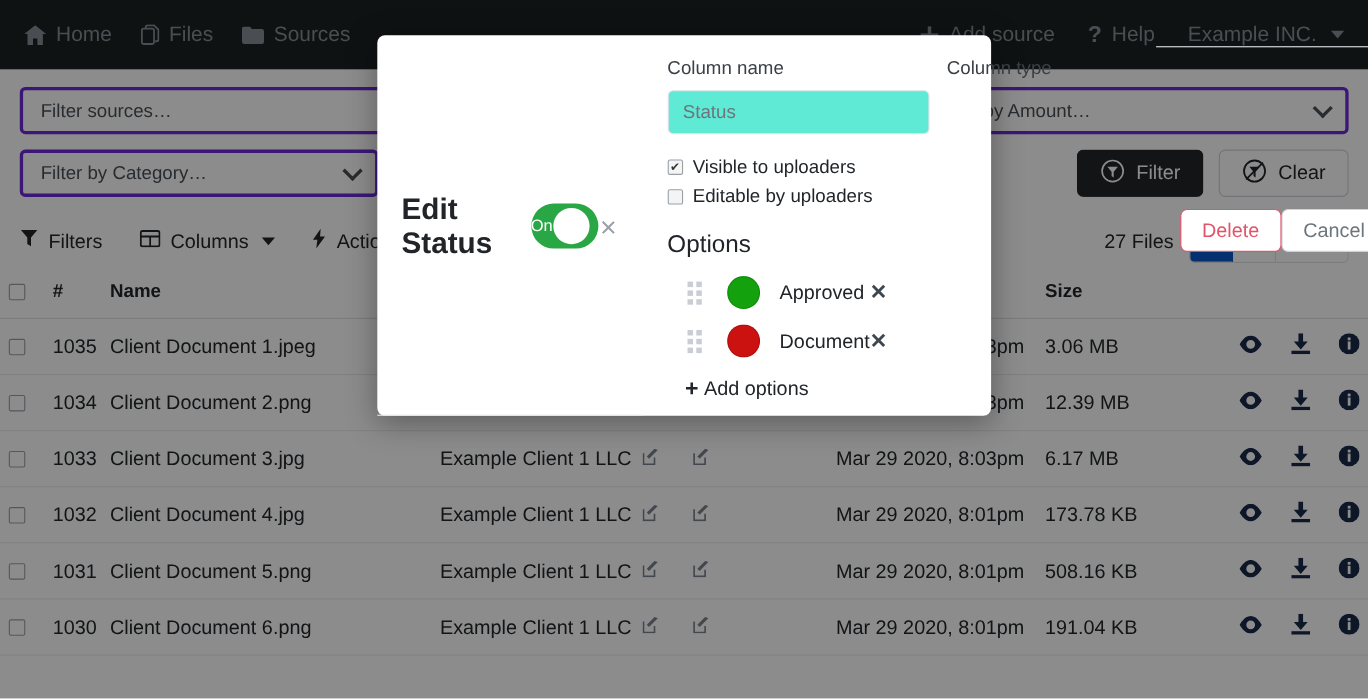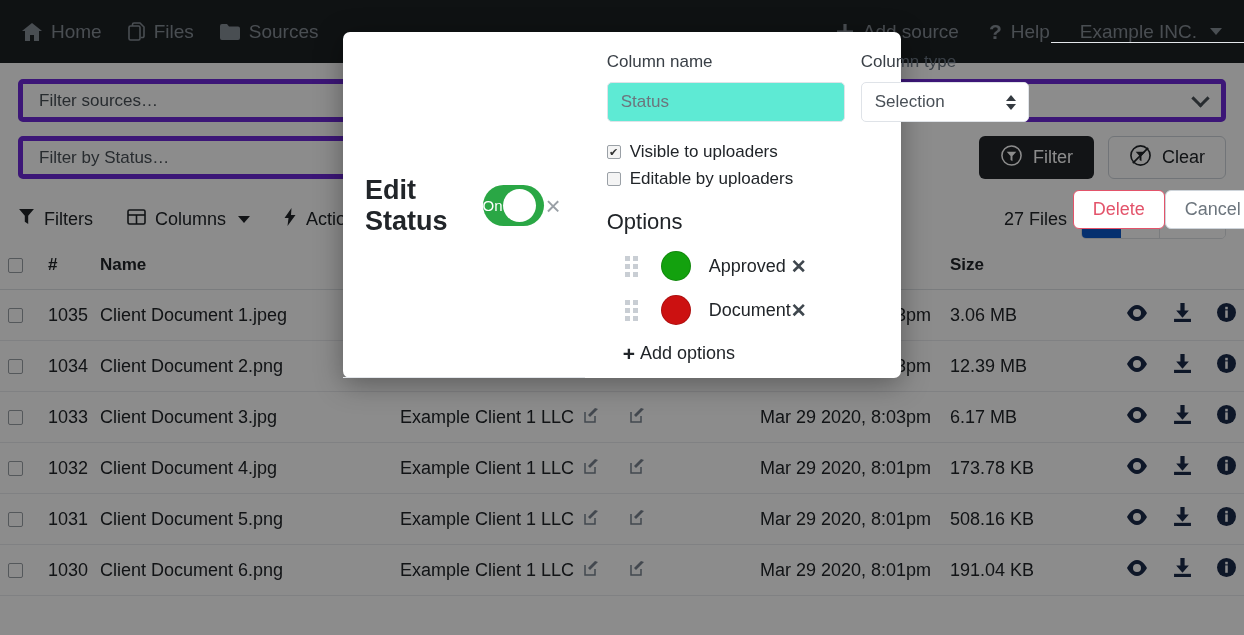--- a/index.html
+++ b/index.html
@@ -24,21 +24,21 @@
   .nav-item { display: flex; align-items: center; gap: 9px; color: #868e96; cursor: pointer; white-space: nowrap; text-align: center; }
   .nav-item svg { display: block; }
   .caret-down {
     width: 0; height: 0; border-left: 6px solid transparent; border-right: 6px solid transparent;
     border-top: 7px solid #868e96; margin-left: 4px;
   }
 
   .filters-area { padding: 16px 18px 0 18px; }
   .filter-row { display: flex; gap: 14px; margin-bottom: 14px; align-items: center; }
   .select-box {
-    position: relative; height: 43px; border: 5px solid #6d28d9; border-radius: 5px;
+    position: relative; height: 43px; border: 3px solid #6d28d9; border-radius: 5px;
     background: #fff; display: flex; align-items: center; padding: 0 38px 0 16px;
     font-size: 17px; color: #495057; flex: 1 1 0; min-width: 0;
   }
   .select-box .chev {
     position: absolute; right: 14px; top: 50%; width: 13px; height: 13px;
     border-right: 3px solid #495057; border-bottom: 3px solid #495057;
     transform: translateY(-70%) rotate(45deg);
   }
   .btn {
     display: inline-flex; align-items: center; gap: 10px; height: 43px;
@@ -230,20 +230,24 @@
         <div class="select-box">
           <span>Filter by Client…</span>
           <span class="chev"></span>
         </div>
         <div class="select-box">
           <span>Filter by Amount…</span>
           <span class="chev"></span>
         </div>
       </div>
       <div class="filter-row">
+        <div class="select-box">
+          <span>Filter by Category…</span>
+          <span class="chev"></span>
+        </div>
         <div class="select-box">
           <span>Filter by Status…</span>
           <span class="chev"></span>
         </div>
         <div style="flex:1 1 0;"></div>
         <div class="btn btn-dark">
           <span>
             <svg width="23" height="23" viewBox="0 0 24 24" fill="none" stroke="#fff" stroke-width="1.6">
                 <circle cx="12" cy="12" r="10"></circle>
                 <path d="M7 8h10l-4 4.6V18l-2-1.4v-4z" fill="#fff" stroke="none"></path>
@@ -549,27 +553,20 @@
     </div>
 
     <div class="modal-body">
       <div class="form-row">
         <div class="fg-name">
           <div class="f-label">Column name</div>
           <input class="f-input" value="Status" style="">
         </div>
         <div class="fg-type">
           <div class="f-label">Column type</div>
-          <div class="f-select">
-            <span>Selection</span>
-            <span class="spin">
-                <i class="up"></i>
-                <i class="dn"></i>
-              </span>
-          </div>
         </div>
       </div>
 
       <div class="checks">
         <div class="check-line">
           <span class="ck">✔</span>
           <span class="check-label">Visible to uploaders</span>
         </div>
         <div class="check-line">
           <span class="ck"></span>

